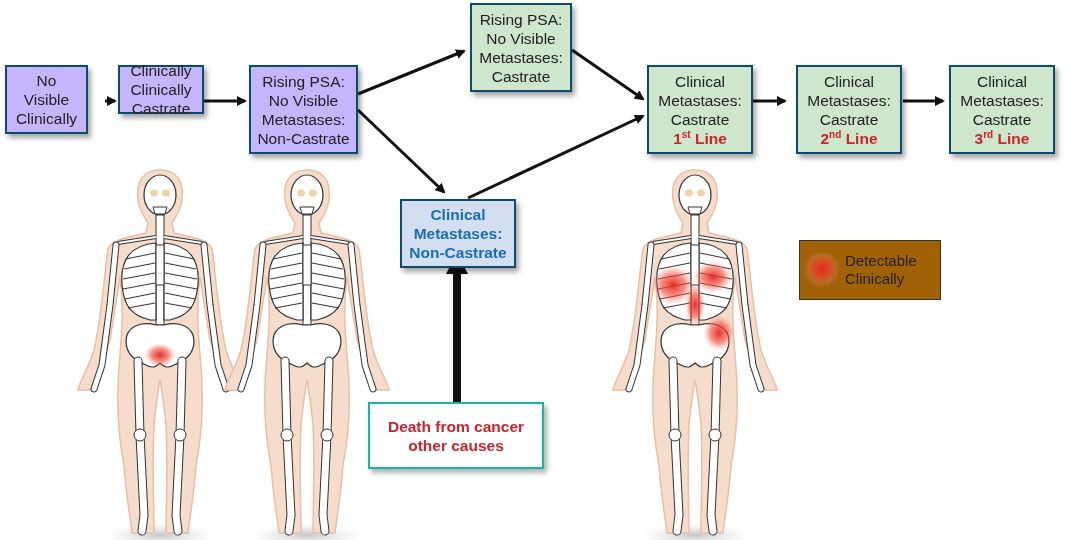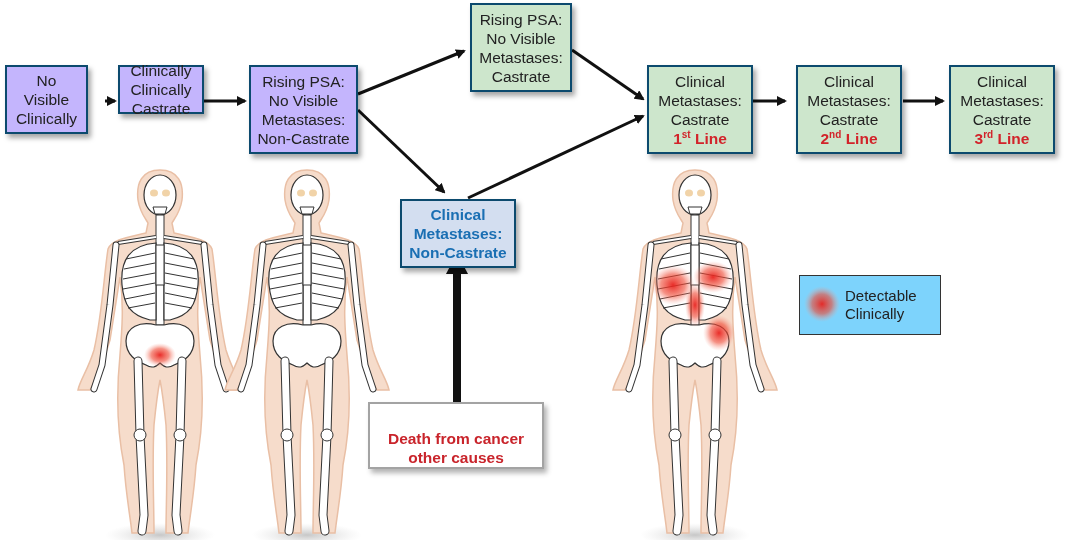--- a/index.html
+++ b/index.html
@@ -4,22 +4,22 @@
 <style>
   body { margin:0; background:#fff; }
   #stage { position:relative; width:1069px; height:540px; background:#fff; overflow:hidden; font-family:"Liberation Sans", sans-serif; }
   .box { position:absolute; box-sizing:border-box; border:2px solid #0c4a6e; box-shadow:3px 4px 5px rgba(0,0,0,0.35); display:flex; flex-direction:column; align-items:center; justify-content:center; text-align:center; font-size:15.5px; line-height:19px; color:#222; }
   .blue { background:#c4b5fd; }
   .green { background:#cde6cc; }
   .lightblue { background:#d3def0; }
   .blue-text { color:#1a6fb3; font-weight:bold; }
   .line-red { color:#d2232a; font-weight:bold; }
   sup { font-size:10px; line-height:0; }
-  .redbox { position:absolute; box-sizing:border-box; border:2px solid #a3a3a3; background:#fff; box-shadow:3px 4px 5px rgba(0,0,0,0.3); display:flex; flex-direction:column; align-items:center; justify-content:flex-end; text-align:center; font-size:15.5px; line-height:19px; color:#c9242b; font-weight:bold; }
-  .legend { position:absolute; box-sizing:border-box; border:1.5px solid #333; background:#7dd3fc;margin-top:35px; }
+  .redbox { position:absolute; box-sizing:border-box; border:2px solid #14b8a6; background:#fff; box-shadow:3px 4px 5px rgba(0,0,0,0.3); display:flex; flex-direction:column; align-items:center; justify-content:center; text-align:center; font-size:15.5px; line-height:19px; color:#c9242b; font-weight:bold; }
+  .legend { position:absolute; box-sizing:border-box; border:1.5px solid #333; background:#a16207; }
   svg.overlay { position:absolute; left:0; top:0; }
 </style>
 </head>
 <body>
 
 <div id="stage">
 
   <svg class="overlay" width="1069" height="540">
     <defs>
       <marker id="ah" markerWidth="10" markerHeight="10" refX="8" refY="5" orient="auto" markerUnits="userSpaceOnUse">

